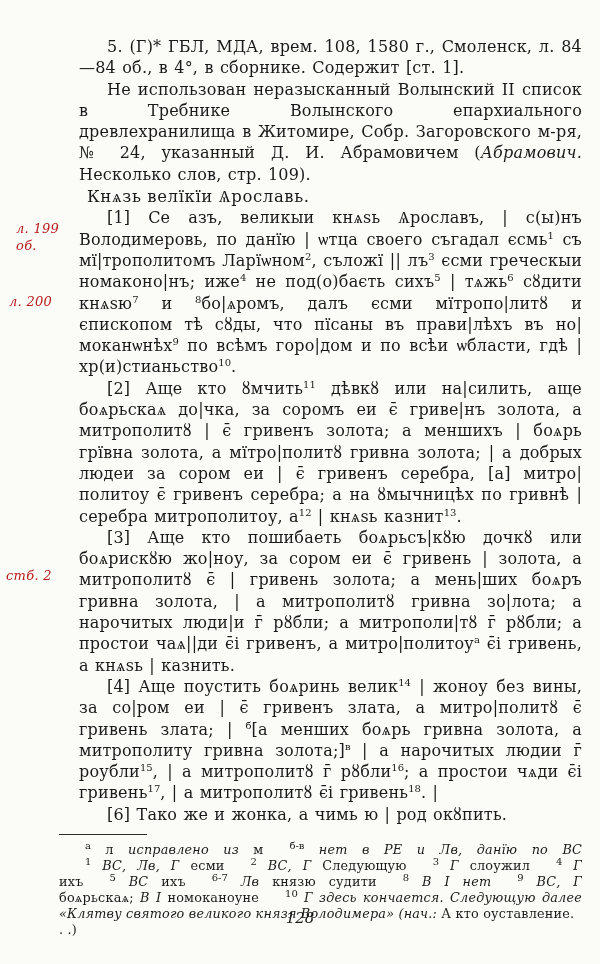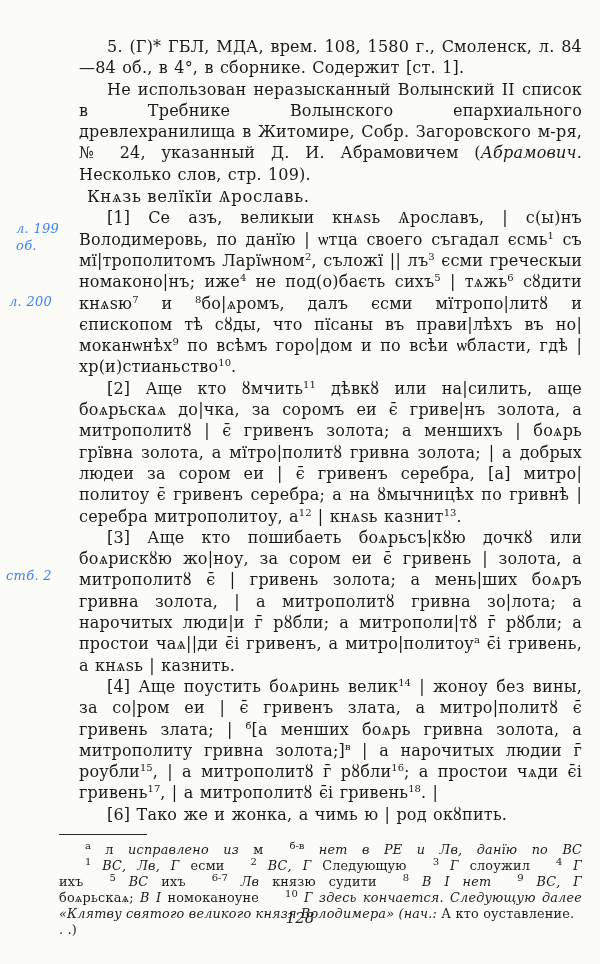--- a/index.html
+++ b/index.html
@@ -16,21 +16,21 @@
   }
   .ind { text-indent:28px;margin-left:20px; }
   .para sup, .fn sup { font-size:10px; line-height:0; vertical-align:super; letter-spacing:0; }
   .i { font-style:italic;text-align:center; }
   .heading {
     margin:1px 0 0; text-indent:28px; font-weight:normal;
     font-size:16.5px; line-height:21.3px; letter-spacing:0.6px;
   }
   .marg {
     position:absolute; font-style:italic; font-size:13px;
-    line-height:15px; color:#3b82f6; letter-spacing:0.3px;
+    line-height:15px; color:#b91c1c; letter-spacing:0.3px;
   }
   .marg-199  { left:16px; top:221px; }
   .marg-199b { left:16px; top:238px; }
   .marg-200  { left:9px;  top:294px; }
   .marg-stb2 { left:6px;  top:568px; }
   .fn-rule { width:88px; height:0; border-top:1.5px solid #2a2a2a; margin:9px 0 7px 0; }
   .fn { font-size:12.8px; line-height:16.1px; letter-spacing:0.2px; }
   .fn-line { margin:0; }
   .fn-line.j { text-align:justify; text-align-last:justify; }
   .fn-line.ind { text-indent:26px; }

